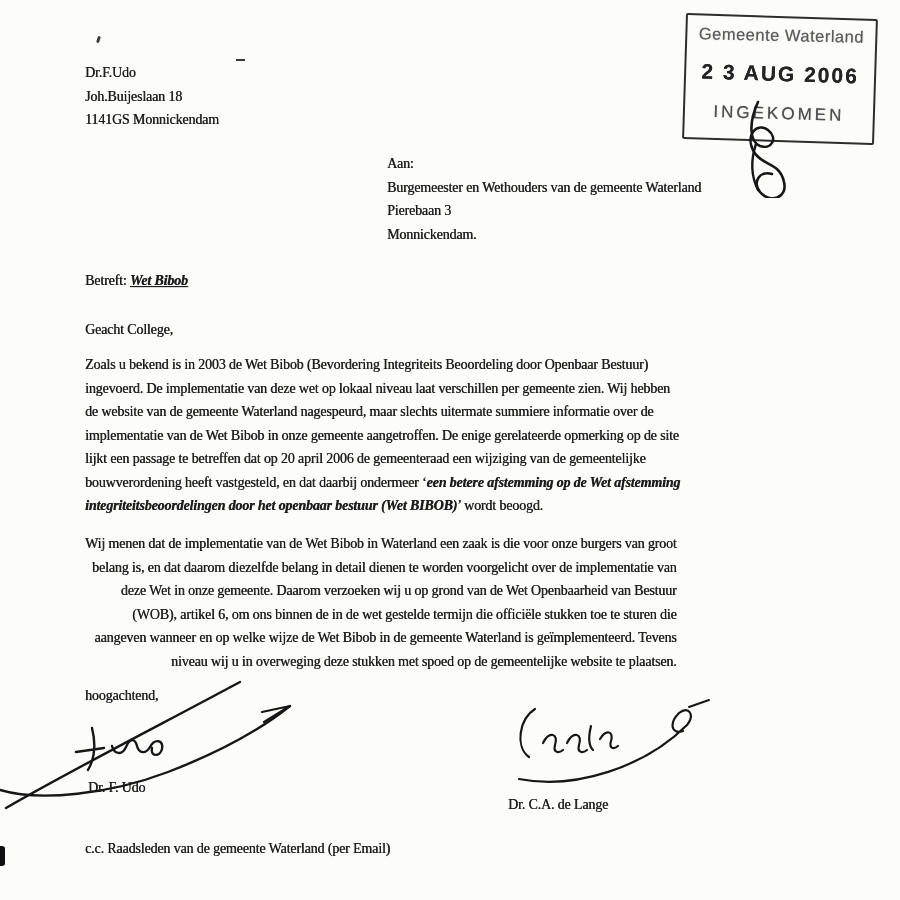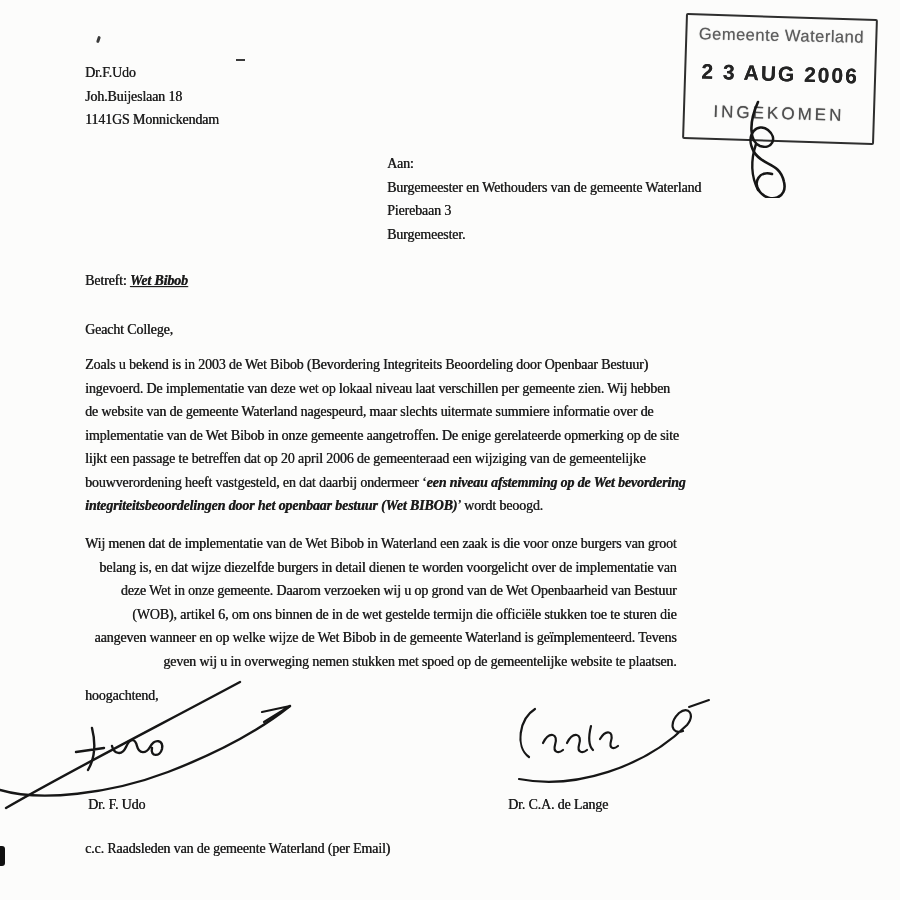--- a/index.html
+++ b/index.html
@@ -52,48 +52,48 @@
 
   <svg class="abs sig" style="left:728px; top:98px;" width="70" height="100" viewBox="0 0 70 100">
     <path d="M 30,4 C 20,26 22,44 32,48 C 44,52 50,40 40,32 C 30,24 16,36 26,54 C 34,68 52,64 56,84 C 60,100 42,106 32,94 C 24,84 32,72 44,76" stroke-width="2.6"></path>
     <path d="M 28,46 C 22,64 24,80 30,92" stroke-width="2.4"></path>
   </svg>
 
   <div class="abs block txt" style="left:387px; top:152px;">
     <div class="line">Aan:</div>
     <div class="line">Burgemeester en Wethouders van de gemeente Waterland</div>
     <div class="line">Pierebaan 3</div>
-    <div class="line">Burgemeester.</div>
+    <div class="line">Monnickendam.</div>
   </div>
 
 
   <div class="abs block txt" style="left:85px; top:269px;">
     <span>Betreft:</span>
     <span class="bi">Wet Bibob</span>
   </div>
 
   <div class="abs block txt" style="left:85px; top:318px;">Geacht College,</div>
 
   <div class="abs block txt" style="left:85px; top:353px;">
     <div class="line">Zoals u bekend is in 2003 de Wet Bibob (Bevordering Integriteits Beoordeling door Openbaar Bestuur)</div>
     <div class="line">ingevoerd. De implementatie van deze wet op lokaal niveau laat verschillen per gemeente zien. Wij hebben</div>
     <div class="line">de website van de gemeente Waterland nagespeurd, maar slechts uitermate summiere informatie over de</div>
     <div class="line">implementatie van de Wet Bibob in onze gemeente aangetroffen. De enige gerelateerde opmerking op de site</div>
     <div class="line">lijkt een passage te betreffen dat op 20 april 2006 de gemeenteraad een wijziging van de gemeentelijke</div>
-    <div class="line"><span>bouwverordening heeft vastgesteld, en dat daarbij ondermeer ‘</span><span class="ital">een niveau afstemming op de Wet bevordering</span></div>
+    <div class="line"><span>bouwverordening heeft vastgesteld, en dat daarbij ondermeer ‘</span><span class="ital">een betere afstemming op de Wet afstemming</span></div>
     <div class="line"><span class="ital">integriteitsbeoordelingen door het openbaar bestuur (Wet BIBOB)</span><span>’ wordt beoogd.</span></div>
   </div>
 
   <div class="abs block txt" style="left:85px; top:532px;text-align:right;">
     <div class="line">Wij menen dat de implementatie van de Wet Bibob in Waterland een zaak is die voor onze burgers van groot</div>
-    <div class="line">belang is, en dat wijze diezelfde burgers in detail dienen te worden voorgelicht over de implementatie van</div>
+    <div class="line">belang is, en dat daarom diezelfde belang in detail dienen te worden voorgelicht over de implementatie van</div>
     <div class="line">deze Wet in onze gemeente. Daarom verzoeken wij u op grond van de Wet Openbaarheid van Bestuur</div>
     <div class="line">(WOB), artikel 6, om ons binnen de in de wet gestelde termijn die officiële stukken toe te sturen die</div>
     <div class="line">aangeven wanneer en op welke wijze de Wet Bibob in de gemeente Waterland is geïmplementeerd. Tevens</div>
-    <div class="line">geven wij u in overweging nemen stukken met spoed op de gemeentelijke website te plaatsen.</div>
+    <div class="line">niveau wij u in overweging deze stukken met spoed op de gemeentelijke website te plaatsen.</div>
   </div>
 
   <div class="abs block txt" style="left:85px; top:684px;">hoogachtend,</div>
 
   <svg class="abs sig" style="left:0px; top:660px;" width="300" height="150" viewBox="0 0 300 150">
     <path d="M 6,148 C 68,112 158,66 240,22" stroke-width="2.4"></path>
     <path d="M 0,130 C 40,142 110,134 168,112 C 220,92 260,70 290,46" stroke-width="2.4"></path>
     <path d="M 290,46 L 262,52 M 290,46 L 264,62" stroke-width="2.2"></path>
     <path d="M 92,68 C 96,84 95,98 88,110 M 76,92 L 104,88" stroke-width="2.4"></path>
     <path d="M 112,86 c 2,8 10,10 14,1 c 4,-9 9,-9 11,-1 c 2,8 9,8 13,1 c 5,-9 14,-7 12,2 c -2,8 -12,8 -10,-1" stroke-width="2.4"></path>
@@ -101,21 +101,21 @@
 
   <svg class="abs sig" style="left:505px; top:695px;" width="210" height="90" viewBox="0 0 210 90">
     <path d="M 30,14 C 14,24 10,52 24,62" stroke-width="2.2"></path>
     <path d="M 38,48 c 6,-12 16,-10 12,2 c -2,7 3,9 8,5" stroke-width="2.2"></path>
     <path d="M 62,48 c 6,-12 16,-10 12,2 c -2,7 3,9 8,5 M 86,31 c -3,12 -2,20 2,24" stroke-width="2.2"></path>
     <path d="M 95,44 c 6,-10 14,-8 11,2 c -2,7 2,9 7,5" stroke-width="2.2"></path>
     <path d="M 14,84 C 70,95 140,72 182,30 C 190,20 184,10 174,18 C 164,28 166,40 178,36" stroke-width="2.2"></path>
     <path d="M 184,12 l 20,-7" stroke-width="2"></path>
   </svg>
 
-  <div class="abs block txt" style="left:88px; top:793px;">Dr. F. Udo</div>
+  <div class="abs block txt" style="left:88px; top:776px;">Dr. F. Udo</div>
   <div class="abs block txt" style="left:508px; top:793px;">Dr. C.A. de Lange</div>
 
   <div class="abs block txt" style="left:85px; top:837px;">c.c. Raadsleden van de gemeente Waterland (per Email)</div>
 
   <div class="speck" style="left:97px; top:36px; width:3px; height:7px; transform:rotate(18deg); border-radius:2px;"></div>
   <div class="speck" style="left:236px; top:59px; width:9px; height:2px;"></div>
   <div class="edge-blob"></div>
 
 </div>
 

